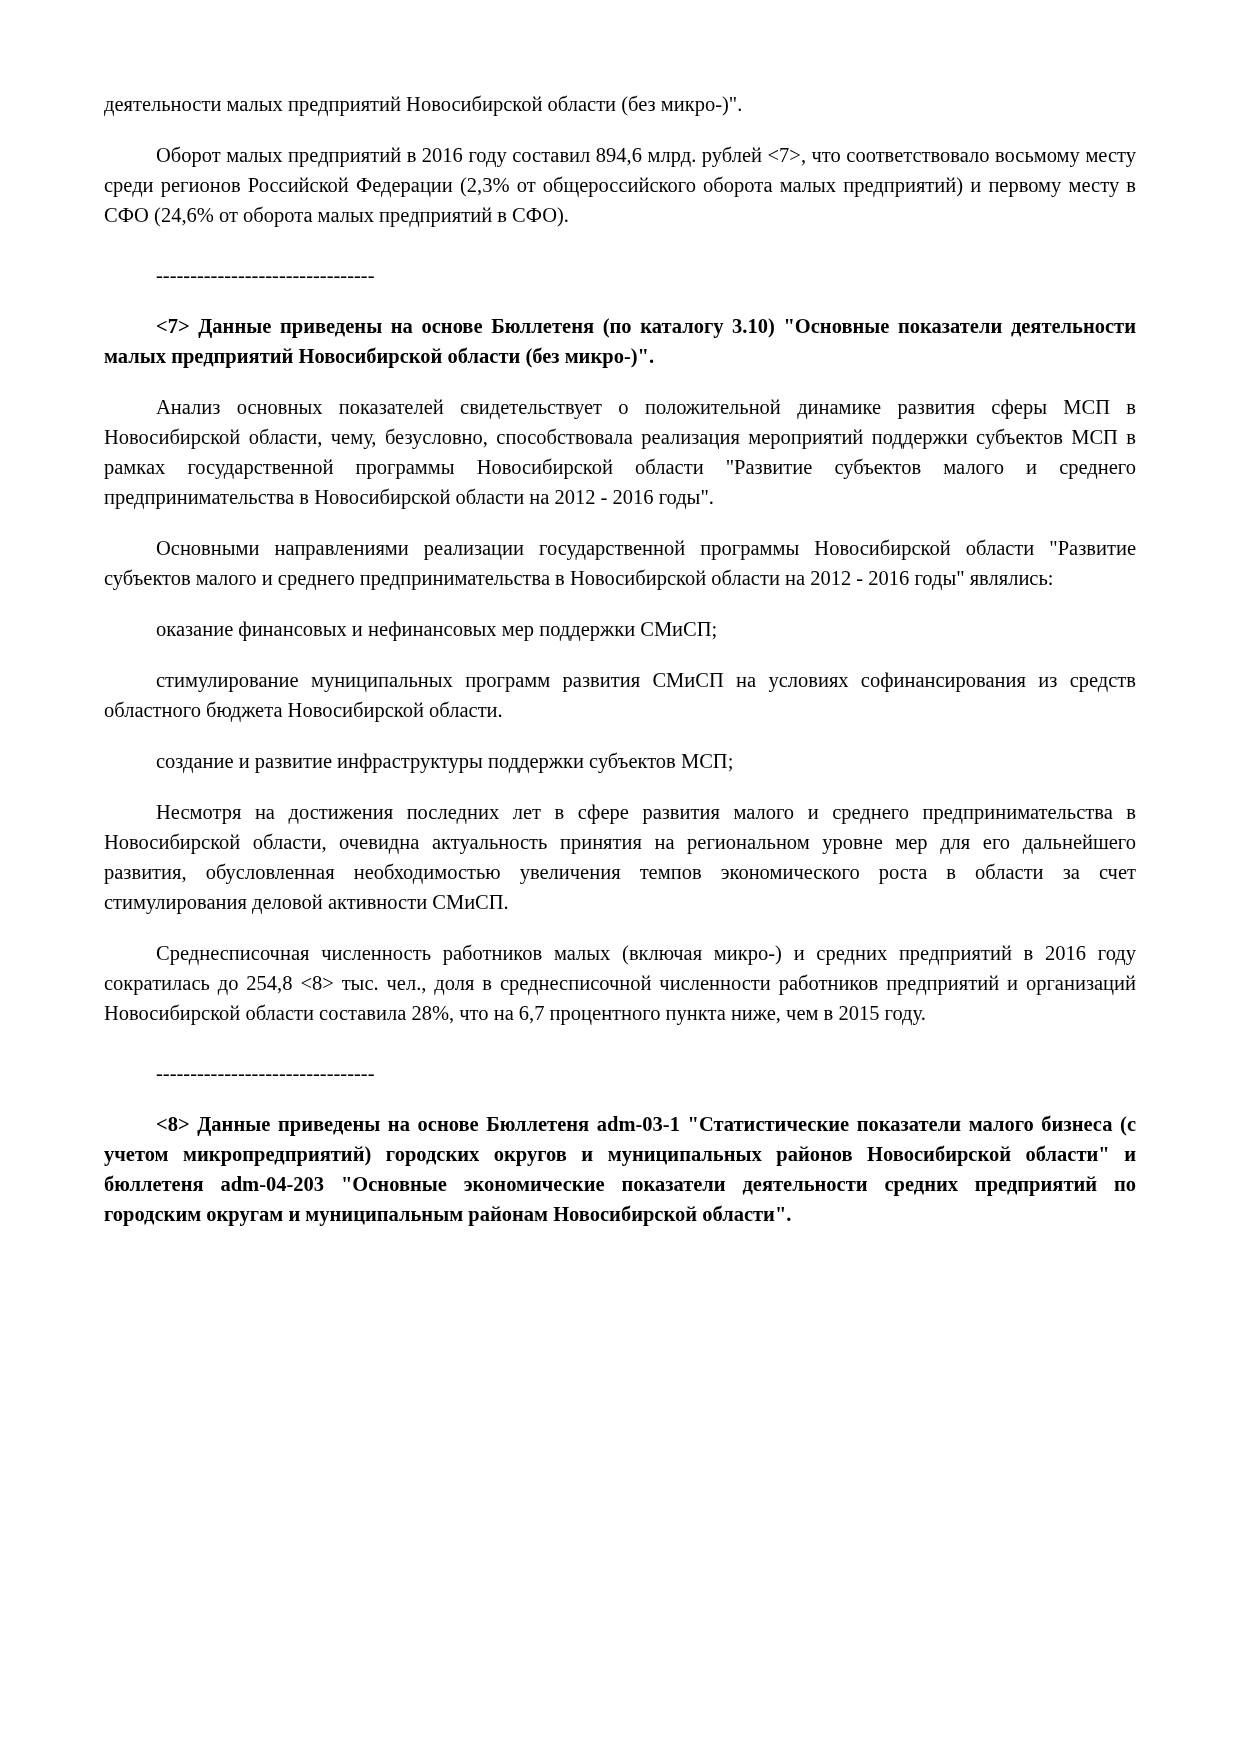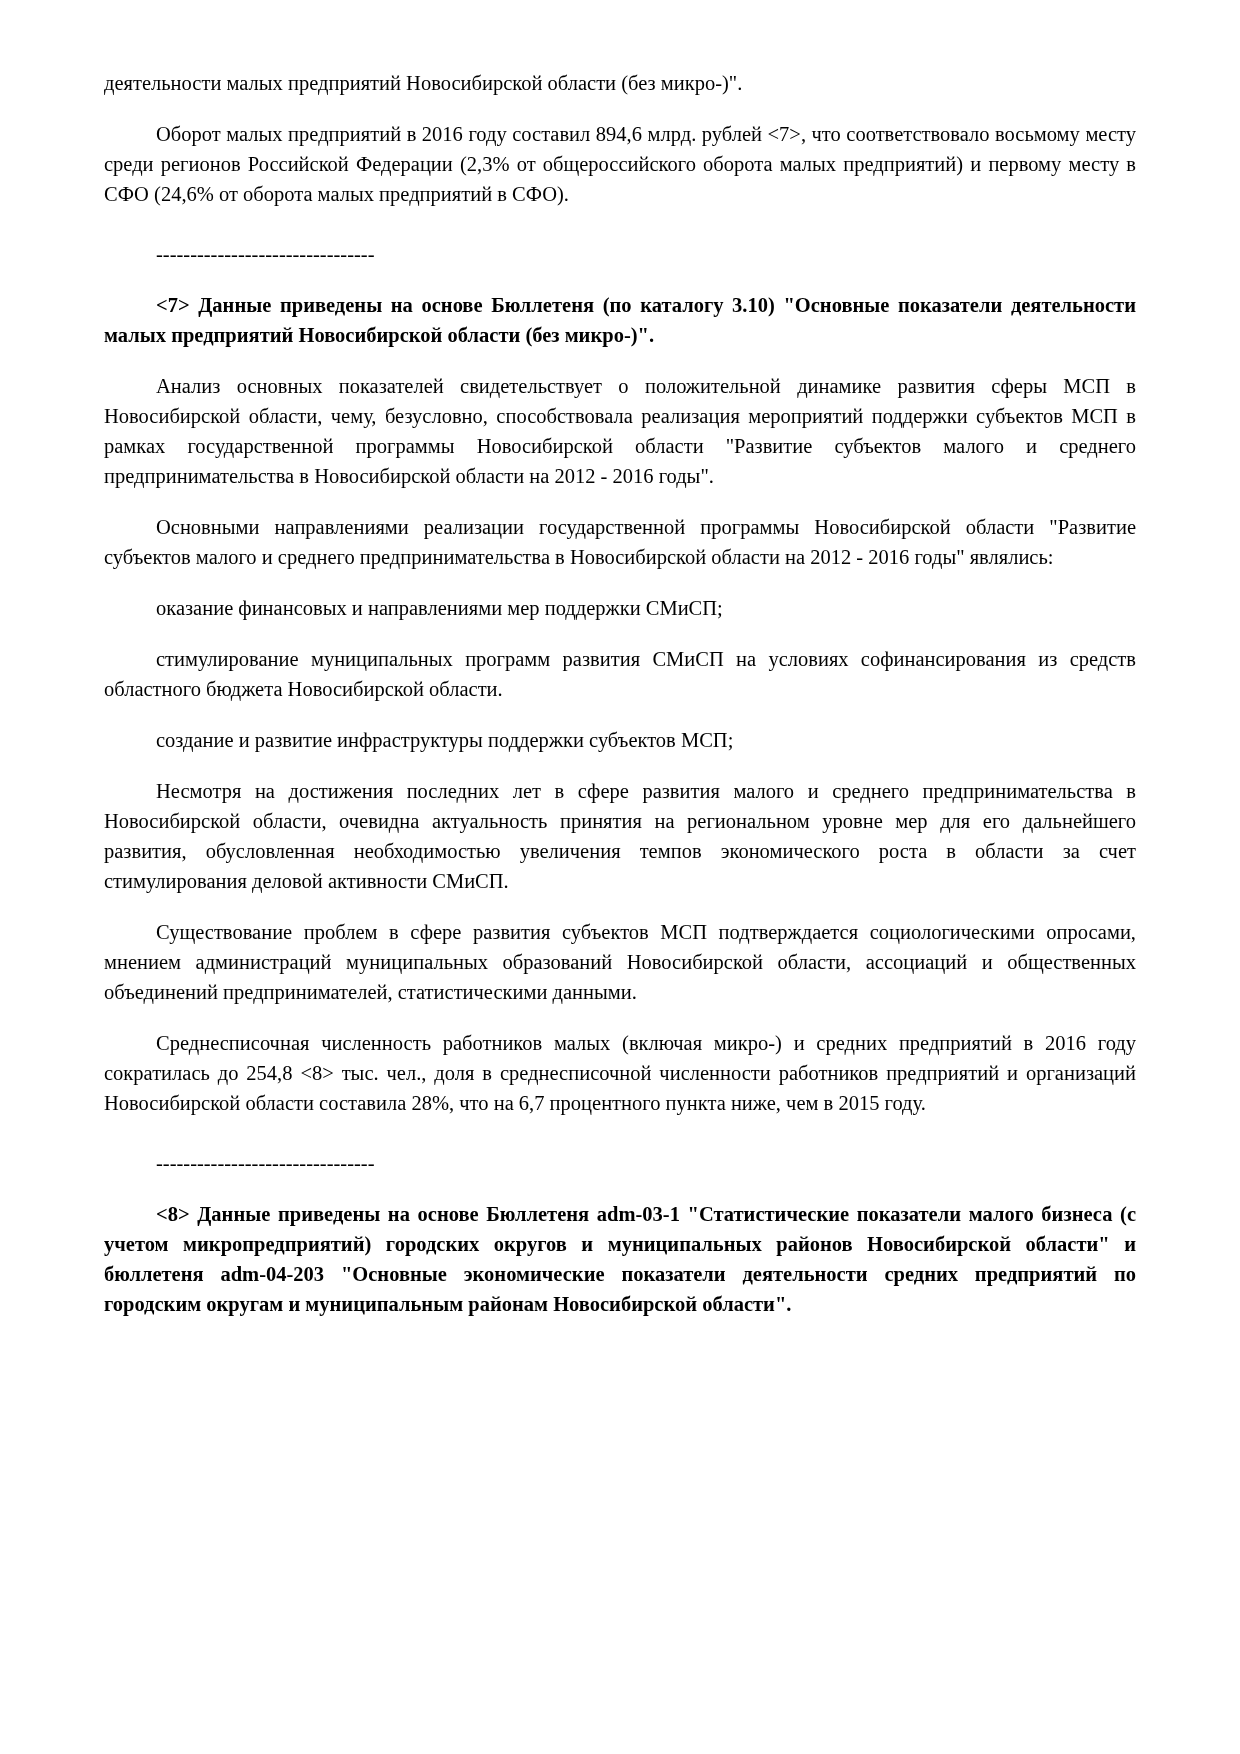--- a/index.html
+++ b/index.html
@@ -10,21 +10,21 @@
   body {
     width: 1240px;
     height: 1754px;
     font-family: "Liberation Serif", serif;
     color: #000000;
   }
   .page {
     box-sizing: border-box;
     width: 1240px;
     height: 1754px;
-    padding: 68px 104px 60px 104px;
+    padding: 89px 104px 60px 104px;
     background: #ffffff;
   }
   .para {
     font-size: 20.5px;
     line-height: 30px;
     text-align: justify;
     text-justify: inter-word;
     margin: 0 0 21px 0;
     hyphens: none;
   }
@@ -60,29 +60,28 @@
   <p class="para indent">Оборот малых предприятий в 2016 году составил 894,6 млрд. рублей &lt;7&gt;, что соответствовало восьмому месту среди регионов Российской Федерации (2,3% от общероссийского оборота малых предприятий) и первому месту в СФО (24,6% от оборота малых предприятий в СФО).</p>
 
   <p class="sep block-gap-top">--------------------------------</p>
 
   <p class="para indent block-gap-small">&lt;7&gt; Данные приведены на основе Бюллетеня (по каталогу 3.10) "Основные показатели деятельности малых предприятий Новосибирской области (без микро-)".</p>
 
   <p class="para indent">Анализ основных показателей свидетельствует о положительной динамике развития сферы МСП в Новосибирской области, чему, безусловно, способствовала реализация мероприятий поддержки субъектов МСП в рамках государственной программы Новосибирской области "Развитие субъектов малого и среднего предпринимательства в Новосибирской области на 2012 - 2016 годы".</p>
 
   <p class="para indent">Основными направлениями реализации государственной программы Новосибирской области "Развитие субъектов малого и среднего предпринимательства в Новосибирской области на 2012 - 2016 годы" являлись:</p>
 
-  <p class="para indent">оказание финансовых и направлениями мер поддержки СМиСП;</p>
+  <p class="para indent">оказание финансовых и нефинансовых мер поддержки СМиСП;</p>
 
   <p class="para indent">стимулирование муниципальных программ развития СМиСП на условиях софинансирования из средств областного бюджета Новосибирской области.</p>
 
   <p class="para indent">создание и развитие инфраструктуры поддержки субъектов МСП;</p>
 
   <p class="para indent">Несмотря на достижения последних лет в сфере развития малого и среднего предпринимательства в Новосибирской области, очевидна актуальность принятия на региональном уровне мер для его дальнейшего развития, обусловленная необходимостью увеличения темпов экономического роста в области за счет стимулирования деловой активности СМиСП.</p>
 
-  <p class="para indent">Существование проблем в сфере развития субъектов МСП подтверждается социологическими опросами, мнением администраций муниципальных образований Новосибирской области, ассоциаций и общественных объединений предпринимателей, статистическими данными.</p>
 
   <p class="para indent">Среднесписочная численность работников малых (включая микро-) и средних предприятий в 2016 году сократилась до 254,8 &lt;8&gt; тыс. чел., доля в среднесписочной численности работников предприятий и организаций Новосибирской области составила 28%, что на 6,7 процентного пункта ниже, чем в 2015 году.</p>
 
   <p class="sep block-gap-top">--------------------------------</p>
 
   <p class="para indent block-gap-small">&lt;8&gt; Данные приведены на основе Бюллетеня adm-03-1 "Статистические показатели малого бизнеса (с учетом микропредприятий) городских округов и муниципальных районов Новосибирской области" и бюллетеня adm-04-203 "Основные экономические показатели деятельности средних предприятий по городским округам и муниципальным районам Новосибирской области".</p>
 
 </div>
 
 </body></html>

